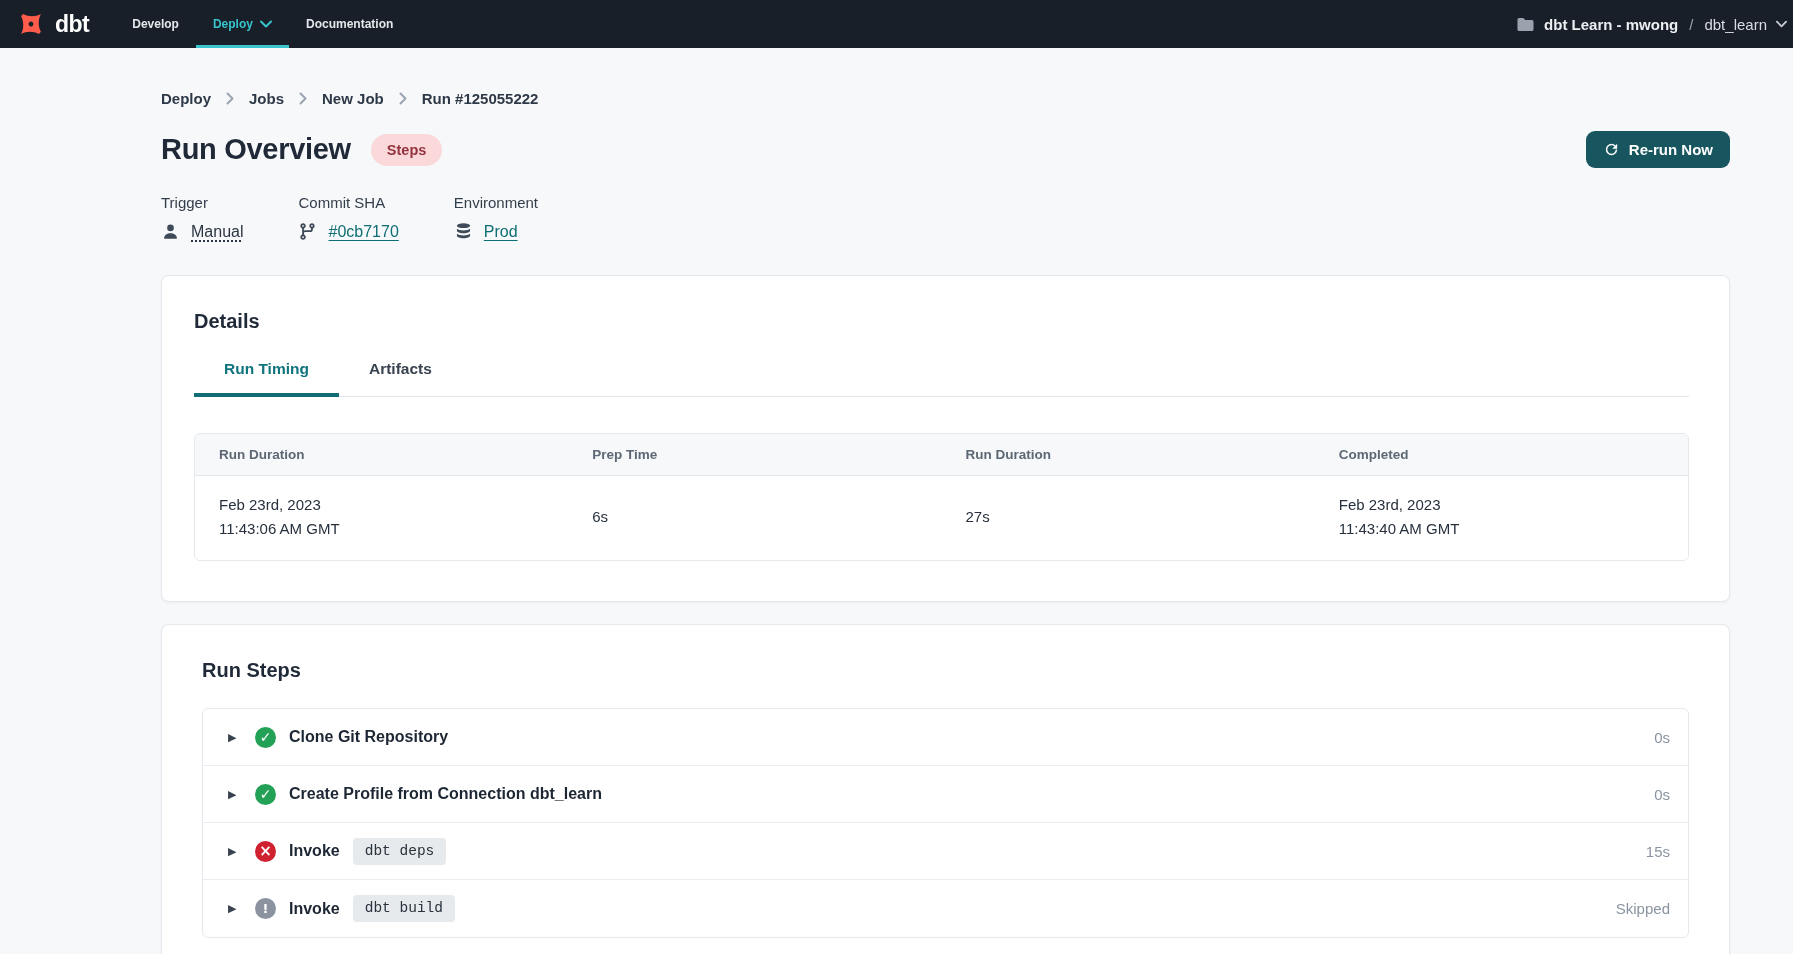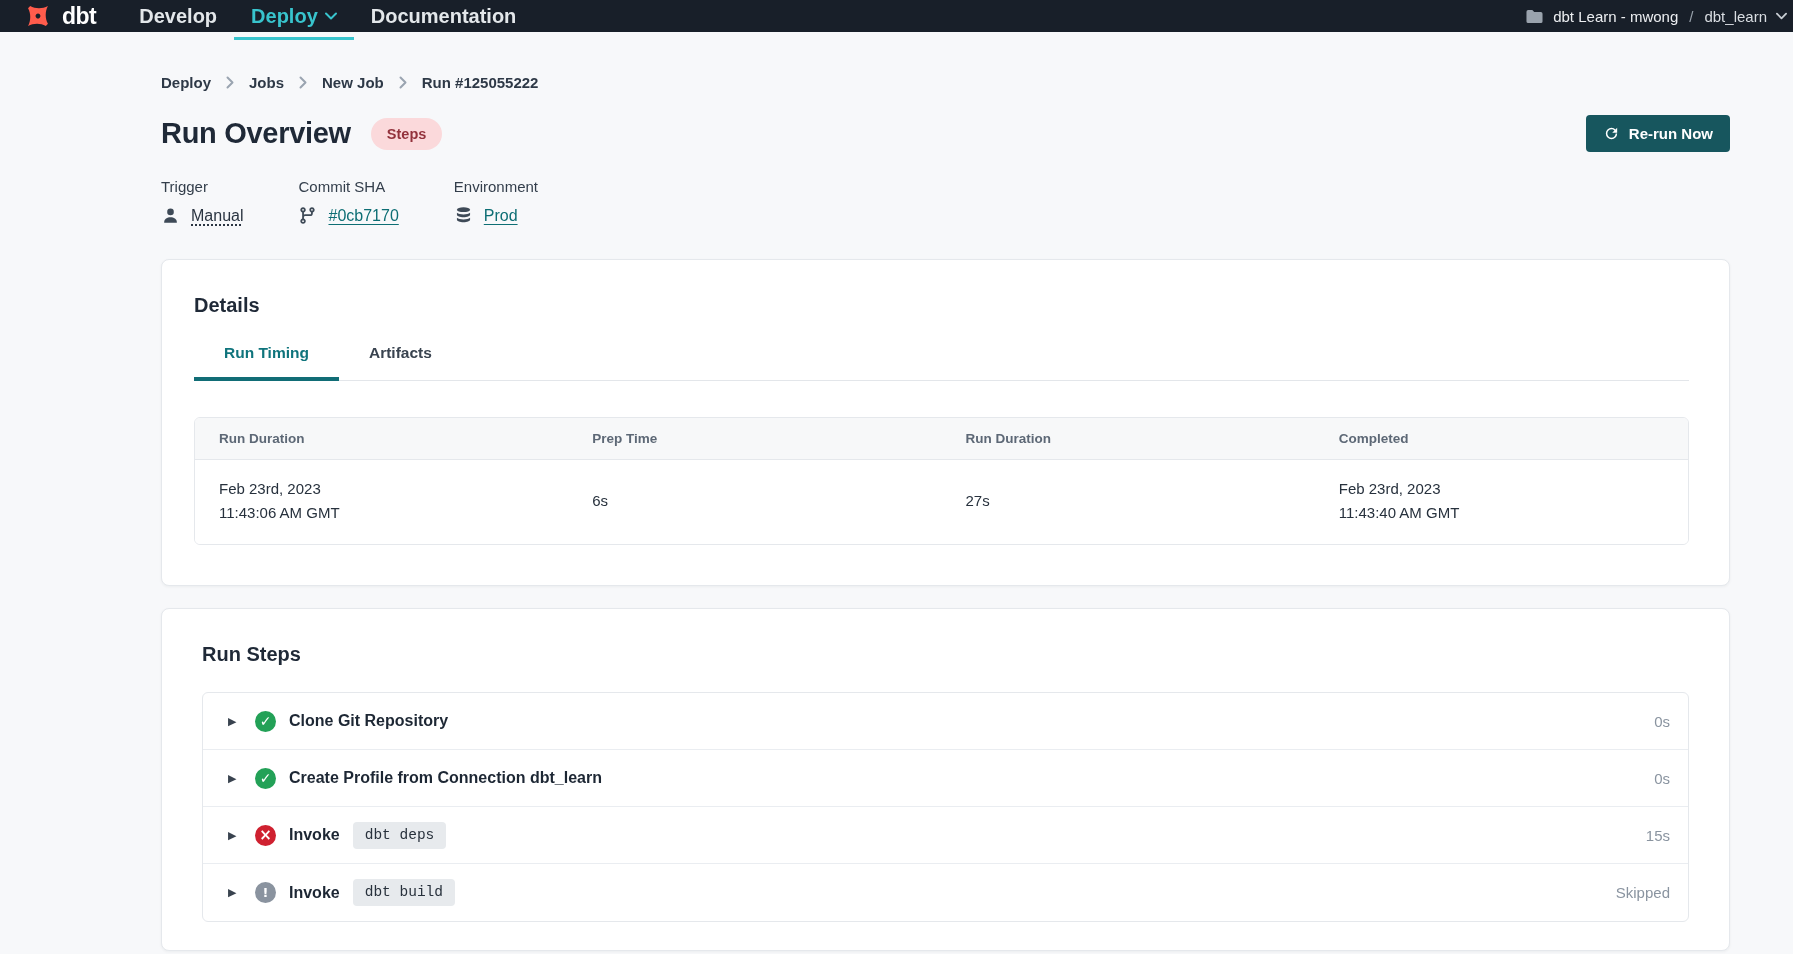--- a/index.html
+++ b/index.html
@@ -6,40 +6,40 @@
   html,body { overflow:hidden; }
   body {
     width:1793px; height:954px;
     background:#f7f8fa;
     font-family:"Liberation Sans","DejaVu Sans",sans-serif;
     color:#212b38;
   }
 
   
   .topnav {
-    height:32px; background:#181f29;
+    height:48px; background:#181f29;
     display:flex; align-items:center;
-    padding:0 4px 0 23px;
+    padding:0 4px 0 16px;
   }
   .brand { display:flex; align-items:center; gap:9px; margin-right:26px; cursor:pointer; }
   .brand-name { color:#fff; font-size:23px; font-weight:700; letter-spacing:-0.5px; }
   .nav-items { display:flex; height:48px; }
   .nav-item {
     display:flex; align-items:center; gap:7px;
     padding:0 17px; height:48px;
-    color:#e3e7ea; font-size:20px; font-weight:700;
+    color:#e3e7ea; font-size:12px; font-weight:700;
     border-bottom:3px solid transparent; padding-top:3px;
     cursor:pointer;
   }
   .nav-item.active { color:#38c4cd; border-bottom-color:#38c4cd; }
   .nav-right {
     margin-left:auto; display:flex; align-items:center; gap:9px;
     color:#eceef1; font-size:15px; padding-right:2px; white-space:nowrap; cursor:pointer;
   }
-  .nav-right .account { font-weight:400; }
+  .nav-right .account { font-weight:700; }
   .nav-right .slash { color:#9aa3ad; padding:0 2px; }
   .nav-right .proj { color:#d9dde2; font-weight:400; }
 
   
   .content { margin:0 63px 0 161px; }
 
   .breadcrumb {
     margin-top:42px; display:flex; align-items:center; gap:15px;
     font-size:15px; font-weight:600; color:#2e3947;
   }
@@ -47,21 +47,21 @@
   .crumb-sep { display:flex; align-items:center; }
 
   .title-row { margin-top:24px; display:flex; align-items:center; }
   h1 { font-size:29px; font-weight:700; color:#1f2937; letter-spacing:-0.3px; }
   .badge-error {
     margin-left:20px; background:#fbd9db; color:#93323c;
     font-size:14.5px; font-weight:600; padding:8px 16px; border-radius:999px;
   }
   .rerun-btn {
     margin-left:auto; display:flex; align-items:center; gap:9px;
-    background:#17565e; color:#fff; border:none; border-radius:4px;
+    background:#17565e; color:#fff; border:none; border-radius:9px;
     height:37px; padding:0 17px; font-size:15px; font-weight:700;
     font-family:inherit; cursor:pointer;
   }
 
   .meta-row { margin-top:26px; display:flex; align-items:center; }
   .meta-item { display:flex; flex-direction:column; gap:11px; }
   .meta-label { font-size:15px; color:#333e4b; }
   .meta-value-row { display:flex; align-items:center; gap:11px; }
   .meta-plain {
     font-size:16px; color:#2b3542;

